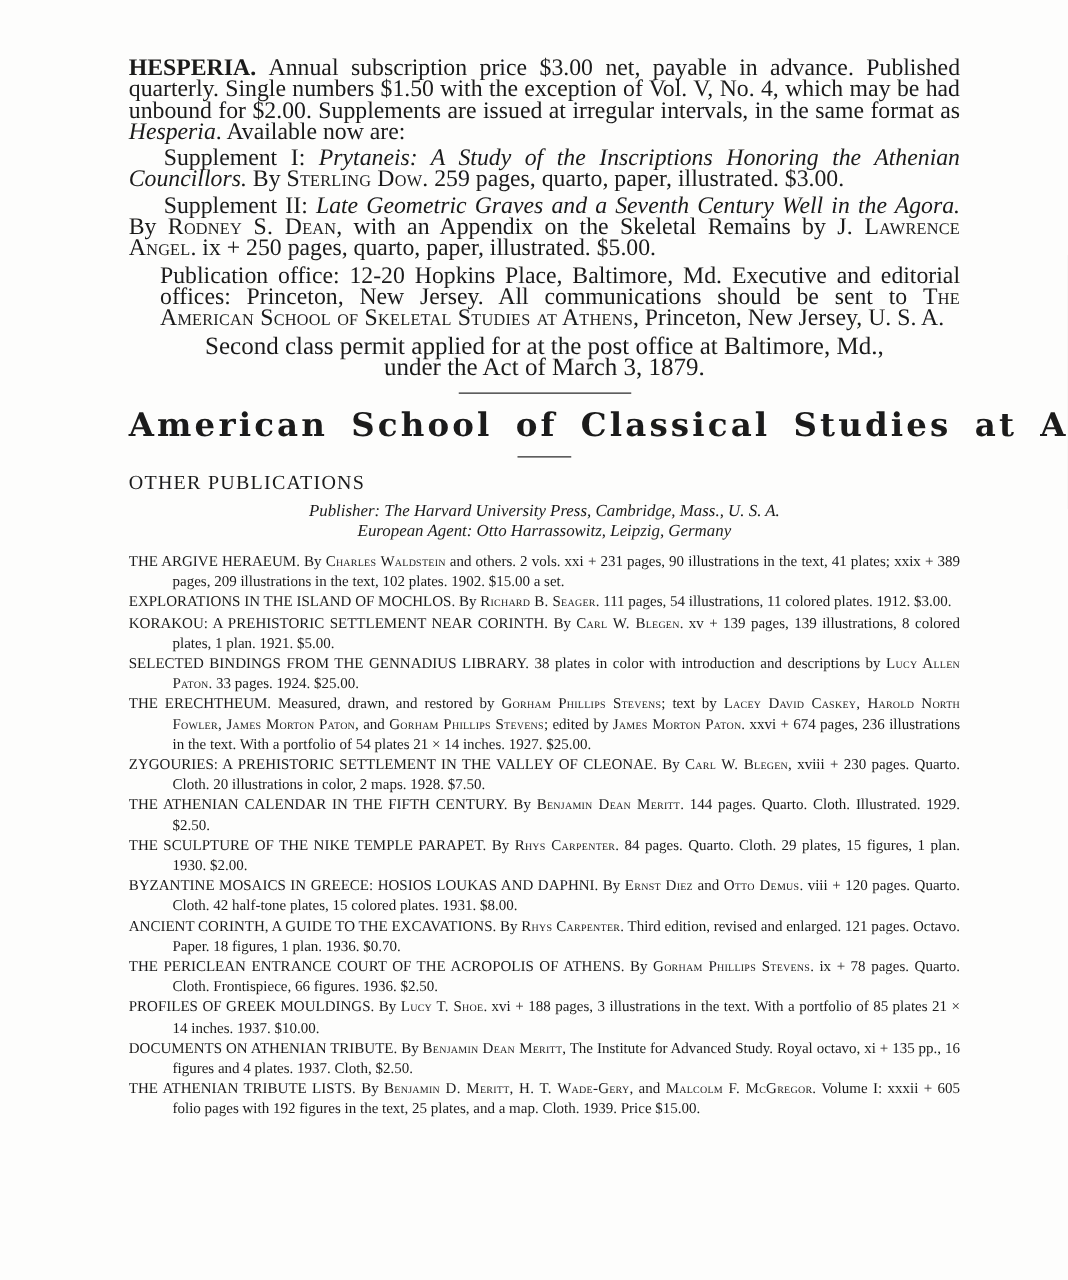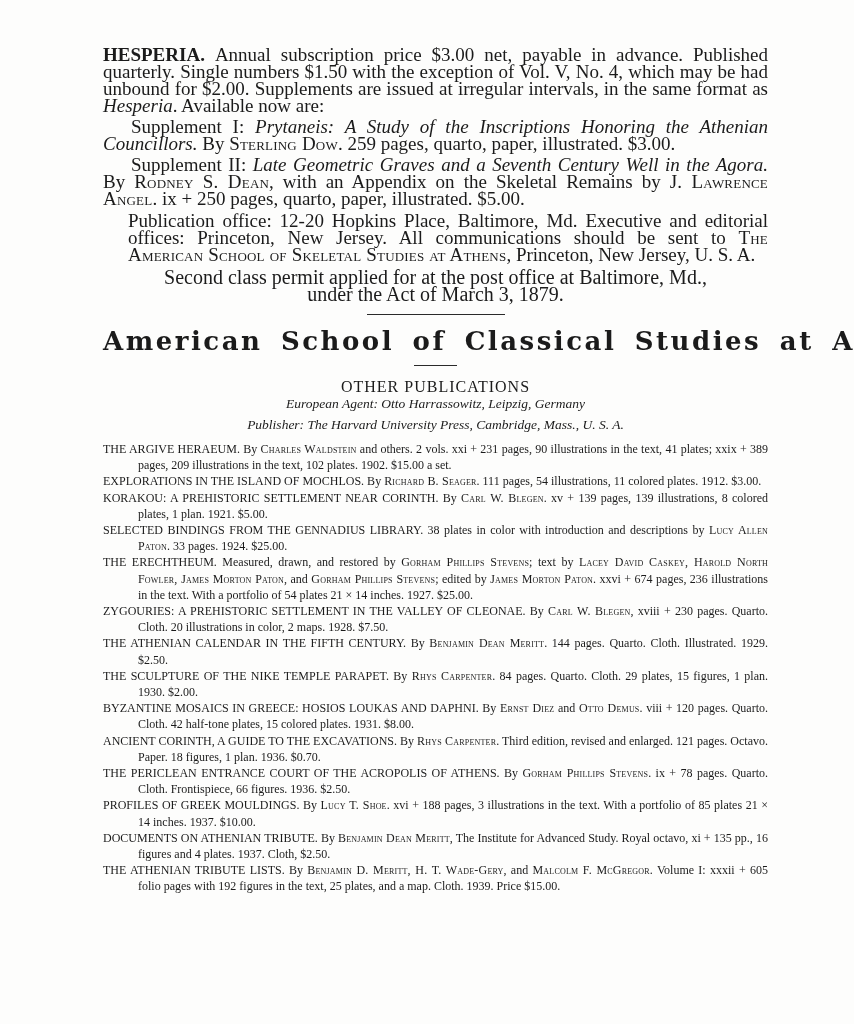--- a/index.html
+++ b/index.html
@@ -18,21 +18,21 @@
   .permit-block { margin-top:6px; }
   .rule { border:0; border-top:1.6px solid #2a2a2a; }
   .rule-long { width:138px; margin:11px auto 0 auto; }
   .rule-short { width:43px; margin:9px auto 0 auto; }
   .blackletter {
     margin-top:11px; text-align:center; font-size:26px; font-weight:700;
     letter-spacing:2.5px; word-spacing:7px; font-family:"DejaVu Serif",serif;
     line-height:30px; white-space:nowrap;
   }
   .other-pubs {
-    margin-top:11px; text-align:center; font-size:16px; font-weight:400;
+    margin-top:11px; font-size:16px; font-weight:400;
     letter-spacing:1px; line-height:19px;
   }
   .agent-line {
     text-align:center; font-size:13.5px; line-height:16px; font-style:italic;
   }
   .agent-line.first { margin-top:5px; }
   .pub-list { margin-top:8px; }
   .entry {
     font-size:12px; line-height:16.2px; text-align:justify;
     padding-left:35px; text-indent:-35px;
@@ -59,22 +59,22 @@
     </section>
 
     <hr class="rule rule-long">
 
     <h1 class="blackletter">American School of Classical Studies at Athens</h1>
 
     <hr class="rule rule-short">
 
     <h2 class="other-pubs">OTHER PUBLICATIONS</h2>
 
+    <p class="agent-line first"><span class="s-i">Publisher: The Harvard University Press, Cambridge, Mass., U. S. A.</span></p>
     <p class="agent-line"><span class="s-i">European Agent: Otto Harrassowitz, Leipzig, Germany</span></p>
-    <p class="agent-line first"><span class="s-i">Publisher: The Harvard University Press, Cambridge, Mass., U. S. A.</span></p>
 
     <section class="pub-list">
       <p class="entry"><span>THE ARGIVE HERAEUM. By </span><span class="s-sc">Charles Waldstein</span><span> and others. 2 vols. xxi + 231 pages, 90 illustrations in the text, 41 plates; xxix + 389 pages, 209 illustrations in the text, 102 plates. 1902. $15.00 a set.</span></p>
       <p class="entry"><span>EXPLORATIONS IN THE ISLAND OF MOCHLOS. By </span><span class="s-sc">Richard B. Seager</span><span>. 111 pages, 54 illustrations, 11 colored plates. 1912. $3.00.</span></p>
       <p class="entry"><span>KORAKOU: A PREHISTORIC SETTLEMENT NEAR CORINTH. By </span><span class="s-sc">Carl W. Blegen</span><span>. xv + 139 pages, 139 illustrations, 8 colored plates, 1 plan. 1921. $5.00.</span></p>
       <p class="entry"><span>SELECTED BINDINGS FROM THE GENNADIUS LIBRARY. 38 plates in color with introduction and descriptions by </span><span class="s-sc">Lucy Allen Paton</span><span>. 33 pages. 1924. $25.00.</span></p>
       <p class="entry"><span>THE ERECHTHEUM. Measured, drawn, and restored by </span><span class="s-sc">Gorham Phillips Stevens</span><span>; text by </span><span class="s-sc">Lacey David Caskey, Harold North Fowler, James Morton Paton</span><span>, and </span><span class="s-sc">Gorham Phillips Stevens</span><span>; edited by </span><span class="s-sc">James Morton Paton</span><span>. xxvi + 674 pages, 236 illustrations in the text. With a portfolio of 54 plates 21 × 14 inches. 1927. $25.00.</span></p>
       <p class="entry"><span>ZYGOURIES: A PREHISTORIC SETTLEMENT IN THE VALLEY OF CLEONAE. By </span><span class="s-sc">Carl W. Blegen</span><span>, xviii + 230 pages. Quarto. Cloth. 20 illustrations in color, 2 maps. 1928. $7.50.</span></p>
       <p class="entry"><span>THE ATHENIAN CALENDAR IN THE FIFTH CENTURY. By </span><span class="s-sc">Benjamin Dean Meritt</span><span>. 144 pages. Quarto. Cloth. Illustrated. 1929. $2.50.</span></p>
       <p class="entry"><span>THE SCULPTURE OF THE NIKE TEMPLE PARAPET. By </span><span class="s-sc">Rhys Carpenter</span><span>. 84 pages. Quarto. Cloth. 29 plates, 15 figures, 1 plan. 1930. $2.00.</span></p>

